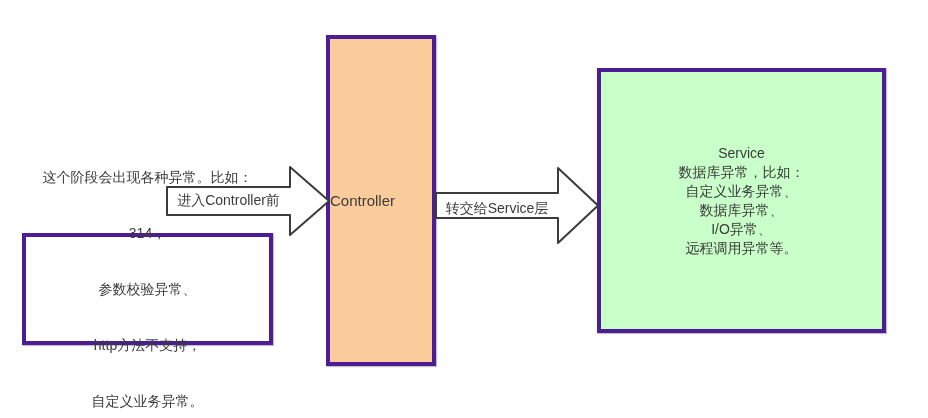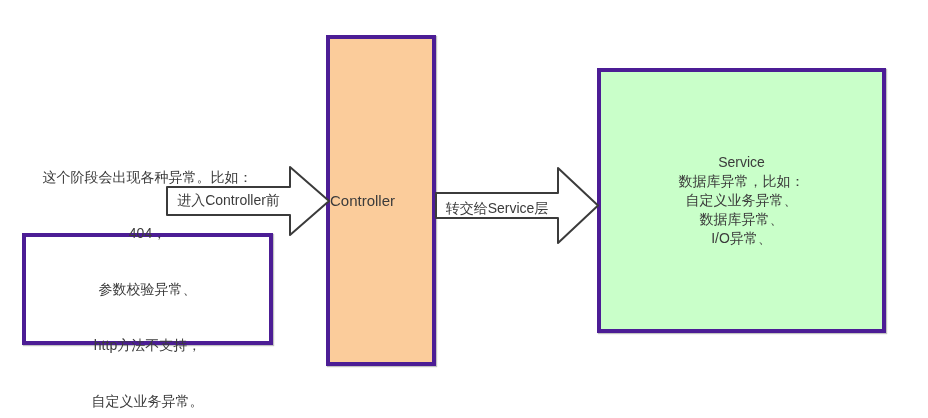--- a/index.html
+++ b/index.html
@@ -63,25 +63,26 @@
   <div class="box controller-box" style="background-color: rgb(251, 204, 155);">
     <span>Controller</span>
   </div>
 
   <div class="box service-box" style="background-color: rgb(201, 255, 201);">
     <div>Service</div>
     <div>数据库异常，比如：</div>
     <div>自定义业务异常、</div>
     <div>数据库异常、</div>
     <div>I/O异常、</div>
+    <div>远程调用异常等。</div>
   </div>
 
   <div class="box note-box" style="background-color: rgb(255, 255, 255);">
     <div>这个阶段会出现各种异常。比如：</div>
-    <div>404，</div>
+    <div>314，</div>
     <div>参数校验异常、</div>
     <div>http方法不支持，</div>
     <div>自定义业务异常。</div>
   </div>
 
   <svg class="arrow-svg" viewBox="0 0 928 418" xmlns="http://www.w3.org/2000/svg">
     <polygon points="167,187 290,187 290,167 329,201 290,235 290,215 167,215" fill="#FFFFFF"></polygon>
     <polygon points="436,193 558,193 558,168 598,205.5 558,243 558,218 436,218" fill="#FFFFFF"></polygon>
   </svg>
 

